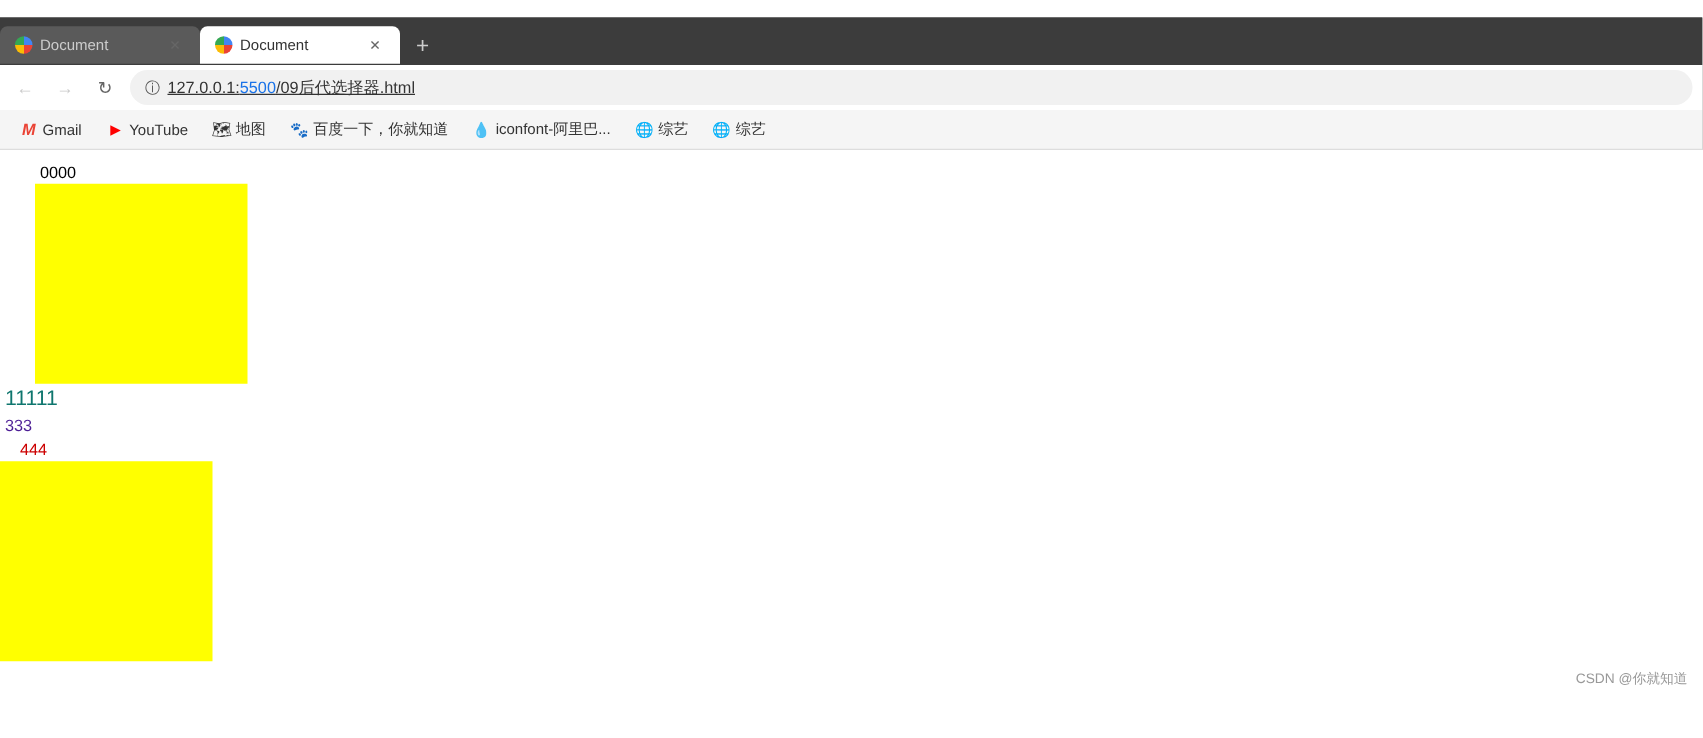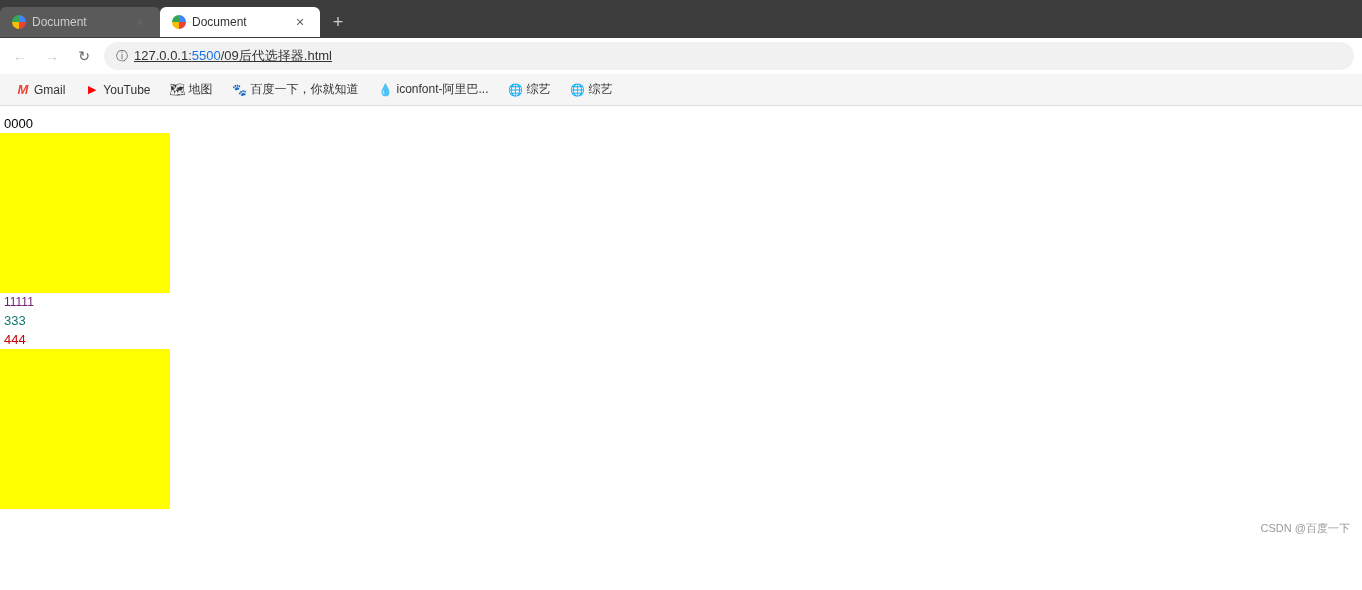--- a/index.html
+++ b/index.html
@@ -10,20 +10,21 @@
       background: #3c3c3c;
       width: 100%;
     }
 
     .tab-bar {
       display: flex;
       align-items: center;
       padding: 6px 0 0 0;
       background: #3c3c3c;
       height: 38px;
+      margin-top: 14px;
     }
 
     .tab {
       display: flex;
       align-items: center;
       background: #5a5a5a;
       color: #ccc;
       padding: 0 12px;
       height: 30px;
       border-radius: 6px 6px 0 0;
@@ -174,37 +175,38 @@
     
     .page-content {
       background: #fff;
       min-height: 440px;
       padding: 8px 0 0 0;
       position: relative;
     }
 
     .item-0000 {
       display: block;
+      margin-left: 28px;
     }
 
     .item-label {
       font-size: 13px;
       padding: 2px 4px;
     }
 
     .yellow-box {
       background: #ffff00;
       width: 170px;
       height: 160px;
     }
 
-    .label-11111 { color: #701a75; font-size: 12px; padding: 2px 4px; }
+    .label-11111 { color: #0f766e; font-size: 17px; padding: 2px 4px; }
     .label-22222 { color: #333; font-size: 13px; padding: 2px 4px; }
-    .label-333 { color: #0f766e; font-size: 13px; padding: 2px 4px; }
-    .label-444 { color: #cc0000; font-size: 13px; padding: 2px 4px; }
+    .label-333 { color: #4c1d95; font-size: 13px; padding: 2px 4px; }
+    .label-444 { color: #cc0000; font-size: 13px; padding: 2px 16px; }
 
     .watermark {
       position: absolute;
       bottom: 10px;
       right: 12px;
       font-size: 11px;
       color: #999;
     }
 
     .tab-inactive {
@@ -295,15 +297,15 @@
   <div class="label-11111">11111</div>
 
 
   <div class="label-333">333</div>
 
   <div>
     <div class="label-444">444</div>
     <div class="yellow-box"></div>
   </div>
 
-  <div class="watermark">CSDN @百度一下</div>
+  <div class="watermark">CSDN @你就知道</div>
 
 </div>
 
 </body></html>

